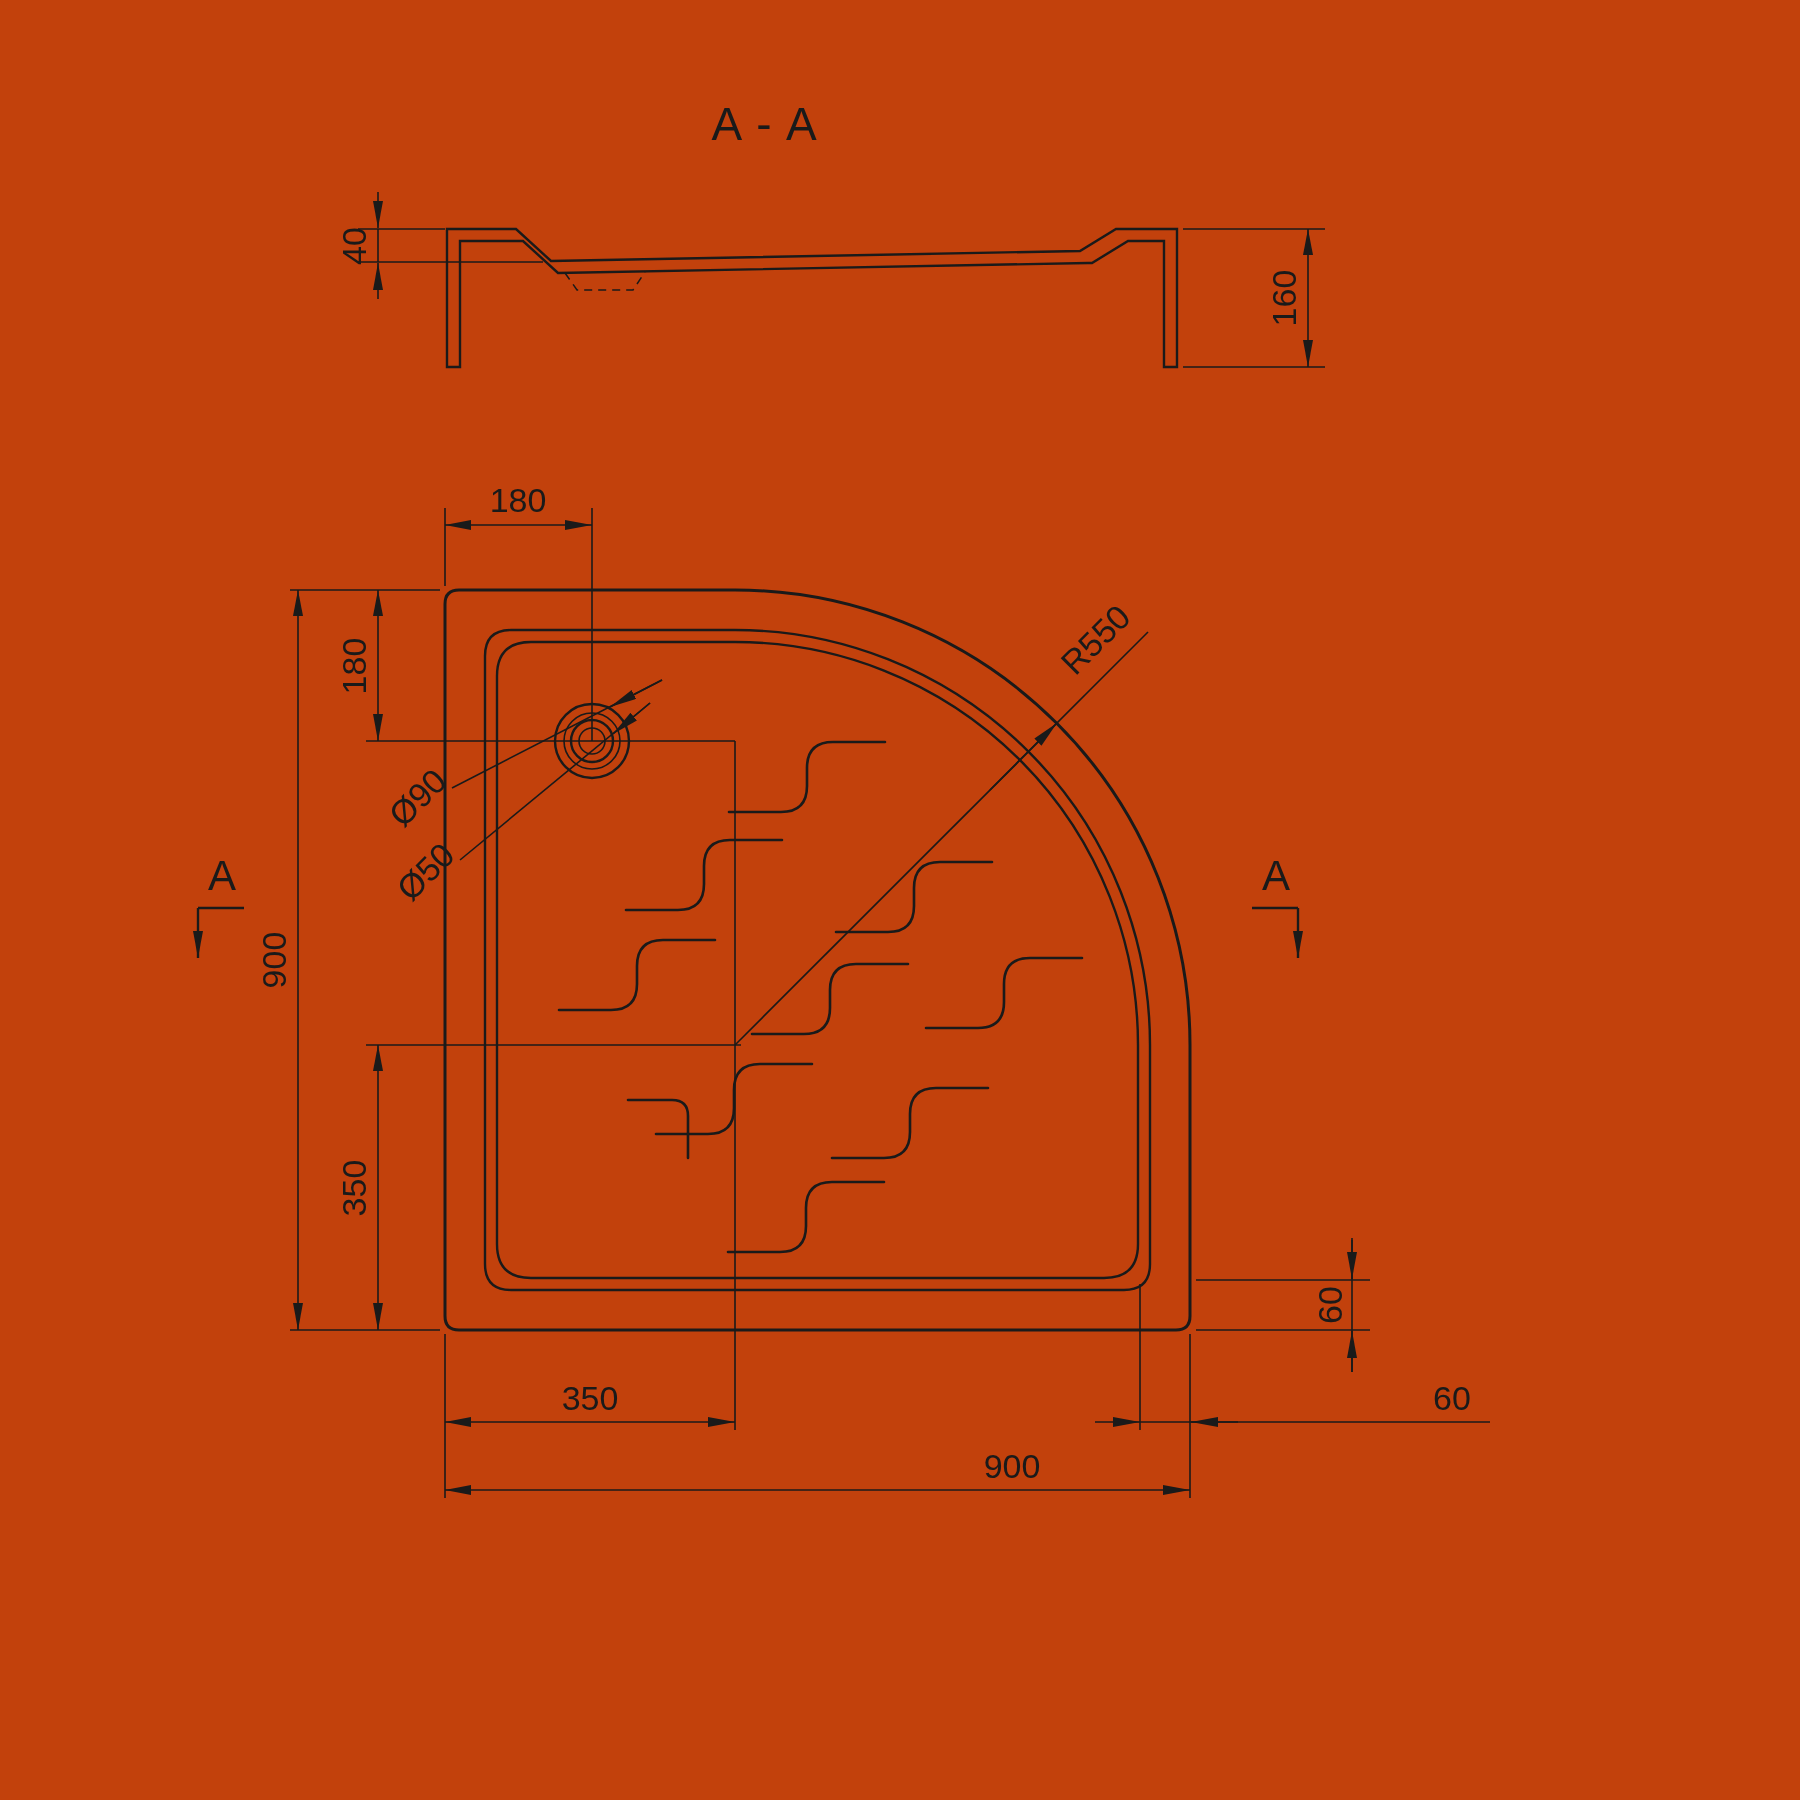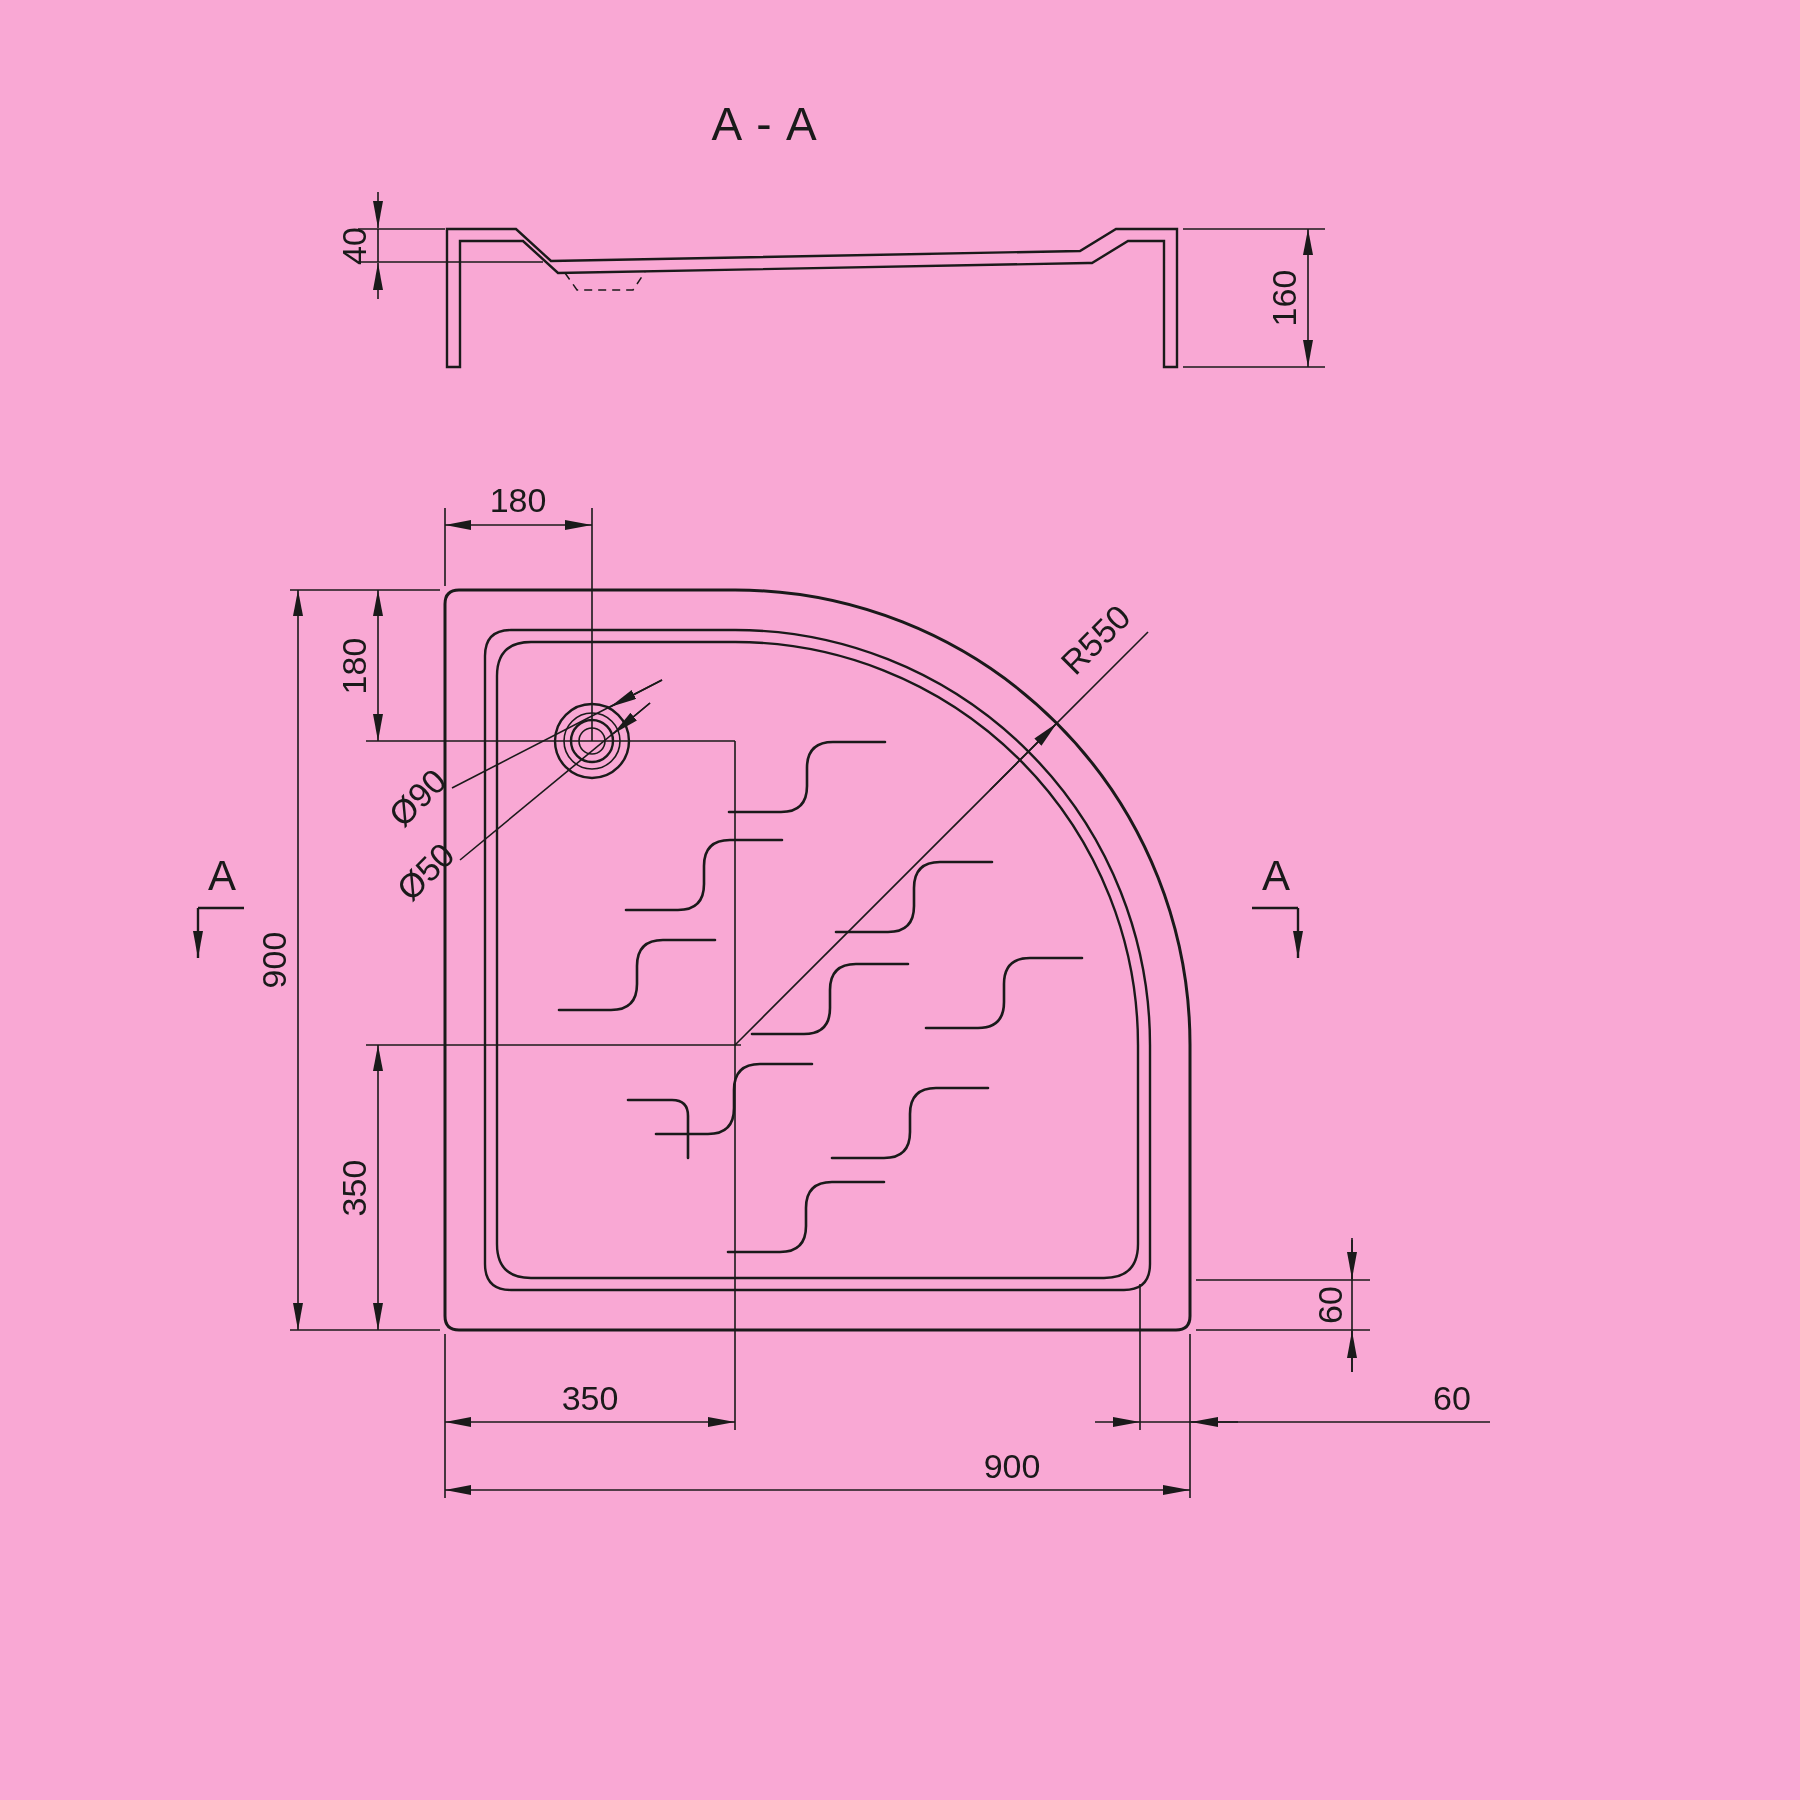--- a/index.html
+++ b/index.html
@@ -1,16 +1,16 @@
 <!DOCTYPE html>
 <html><head>
 <meta charset="utf-8">
 <style>
   html,body{margin:0;padding:0;background:#ffffff;}
-  .canvas{width:1800px;height:1800px;background:#f9a8d4;position:relative;}
+  .canvas{width:1800px;height:1800px;background:#c2410c;position:relative;}
   svg{display:block;}
   .ln{stroke:#1a1a1a;stroke-width:1.6;fill:none;}
   .ln2{stroke:#1a1a1a;stroke-width:2.4;fill:none;}
   .ln3{stroke:#1a1a1a;stroke-width:3;fill:none;}
   .motif{stroke:#1a1a1a;stroke-width:2.6;fill:none;stroke-linecap:round;stroke-linejoin:round;}
   .hidden-line{stroke:#1a1a1a;stroke-width:1.5;fill:none;stroke-dasharray:8 6;}
   text{font-family:"Liberation Sans", sans-serif;fill:#1a1a1a;stroke:none;}
   .dim-t{font-size:34px;}
   .big-t{font-size:46px;letter-spacing:2px;}
   .marker-t{font-size:42px;}

